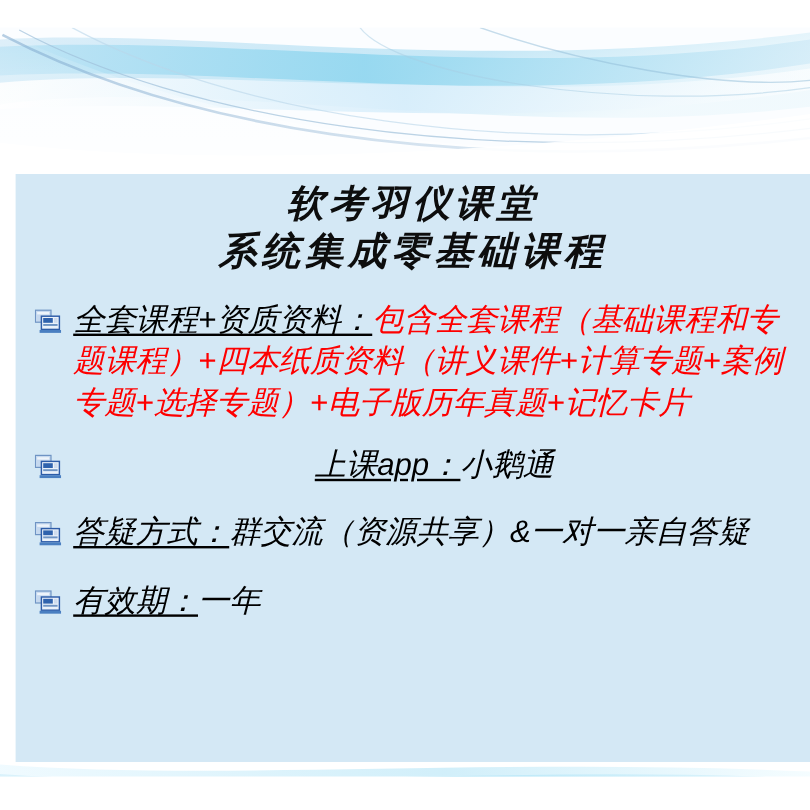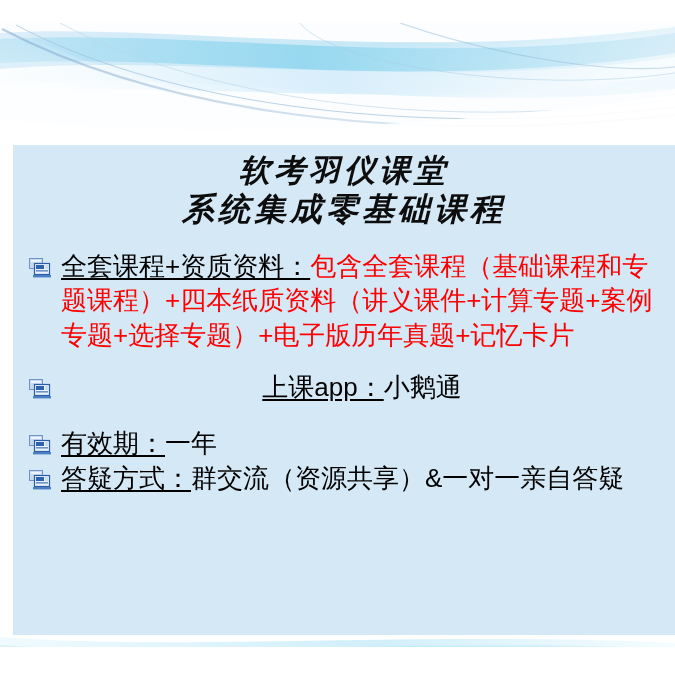--- a/index.html
+++ b/index.html
@@ -104,20 +104,21 @@
     height: 22px;
     margin-top: 8px;
     margin-right: 10px;
   }
   .bullet-text {
     flex: 1 1 auto;
     font-size: 26px;
     line-height: 1.32;
     color: #000000;
     font-family: "Liberation Sans", "DejaVu Sans", sans-serif;
+    font-style: italic;
   }
   .lbl-underline {
     text-decoration: underline;
     text-underline-offset: 3px;
   }
   .txt-red { color: #fe0000; }
   .txt-black { color: #000000; }
 
   
   .b1 { margin-bottom: 18px; }
@@ -210,51 +211,51 @@
             <rect x="16" y="8" width="3" height="4" fill="#cfdcee"></rect>
             <rect x="7" y="13" width="12" height="1.6" fill="#6f94c4"></rect>
             <rect x="4" y="18" width="18" height="2.4" fill="#4a7fc1"></rect>
           </svg>
         </span>
         <span class="bullet-text">
           <span class="lbl-underline txt-black">上课app：</span><span class="txt-black">小鹅通</span>
         </span>
       </li>
 
+      <li class="bullet b3">
+        <span class="bullet-icon">
+          <svg width="22" height="22" viewBox="0 0 22 22">
+            <rect x="0.5" y="1.5" width="13" height="10" fill="#c6d9ef" stroke="#6f94c4" stroke-width="1"></rect>
+            <rect x="2" y="3" width="10" height="2" fill="#eef4fb"></rect>
+            <rect x="5.5" y="6.5" width="15" height="11" fill="#eaf1fa" stroke="#2d5ca8" stroke-width="1.2"></rect>
+            <rect x="7" y="8" width="8" height="4" fill="#2f62ad"></rect>
+            <rect x="16" y="8" width="3" height="4" fill="#cfdcee"></rect>
+            <rect x="7" y="13" width="12" height="1.6" fill="#6f94c4"></rect>
+            <rect x="4" y="18" width="18" height="2.4" fill="#4a7fc1"></rect>
+          </svg>
+        </span>
+        <span class="bullet-text">
+          <span class="lbl-underline txt-black">答疑方式：</span><span class="txt-black">群交流（资源共享）&amp;一对一亲自答疑</span>
+        </span>
+      </li>
+
       <li class="bullet b4">
         <span class="bullet-icon">
           <svg width="22" height="22" viewBox="0 0 22 22">
             <rect x="0.5" y="1.5" width="13" height="10" fill="#c6d9ef" stroke="#6f94c4" stroke-width="1"></rect>
             <rect x="2" y="3" width="10" height="2" fill="#eef4fb"></rect>
             <rect x="5.5" y="6.5" width="15" height="11" fill="#eaf1fa" stroke="#2d5ca8" stroke-width="1.2"></rect>
             <rect x="7" y="8" width="8" height="4" fill="#2f62ad"></rect>
             <rect x="16" y="8" width="3" height="4" fill="#cfdcee"></rect>
             <rect x="7" y="13" width="12" height="1.6" fill="#6f94c4"></rect>
             <rect x="4" y="18" width="18" height="2.4" fill="#4a7fc1"></rect>
           </svg>
         </span>
         <span class="bullet-text">
           <span class="lbl-underline txt-black">有效期：</span><span class="txt-black">一年</span>
-        </span>
-      </li>
-
-      <li class="bullet b3">
-        <span class="bullet-icon">
-          <svg width="22" height="22" viewBox="0 0 22 22">
-            <rect x="0.5" y="1.5" width="13" height="10" fill="#c6d9ef" stroke="#6f94c4" stroke-width="1"></rect>
-            <rect x="2" y="3" width="10" height="2" fill="#eef4fb"></rect>
-            <rect x="5.5" y="6.5" width="15" height="11" fill="#eaf1fa" stroke="#2d5ca8" stroke-width="1.2"></rect>
-            <rect x="7" y="8" width="8" height="4" fill="#2f62ad"></rect>
-            <rect x="16" y="8" width="3" height="4" fill="#cfdcee"></rect>
-            <rect x="7" y="13" width="12" height="1.6" fill="#6f94c4"></rect>
-            <rect x="4" y="18" width="18" height="2.4" fill="#4a7fc1"></rect>
-          </svg>
-        </span>
-        <span class="bullet-text">
-          <span class="lbl-underline txt-black">答疑方式：</span><span class="txt-black">群交流（资源共享）&amp;一对一亲自答疑</span>
         </span>
       </li>
 
     </ul>
   </div>
 
   <div class="banner-bottom">
     <svg width="675" height="52" viewBox="0 0 675 52" preserveAspectRatio="none">
       <defs>
         <linearGradient id="b1" x1="0" y1="0" x2="1" y2="0">

